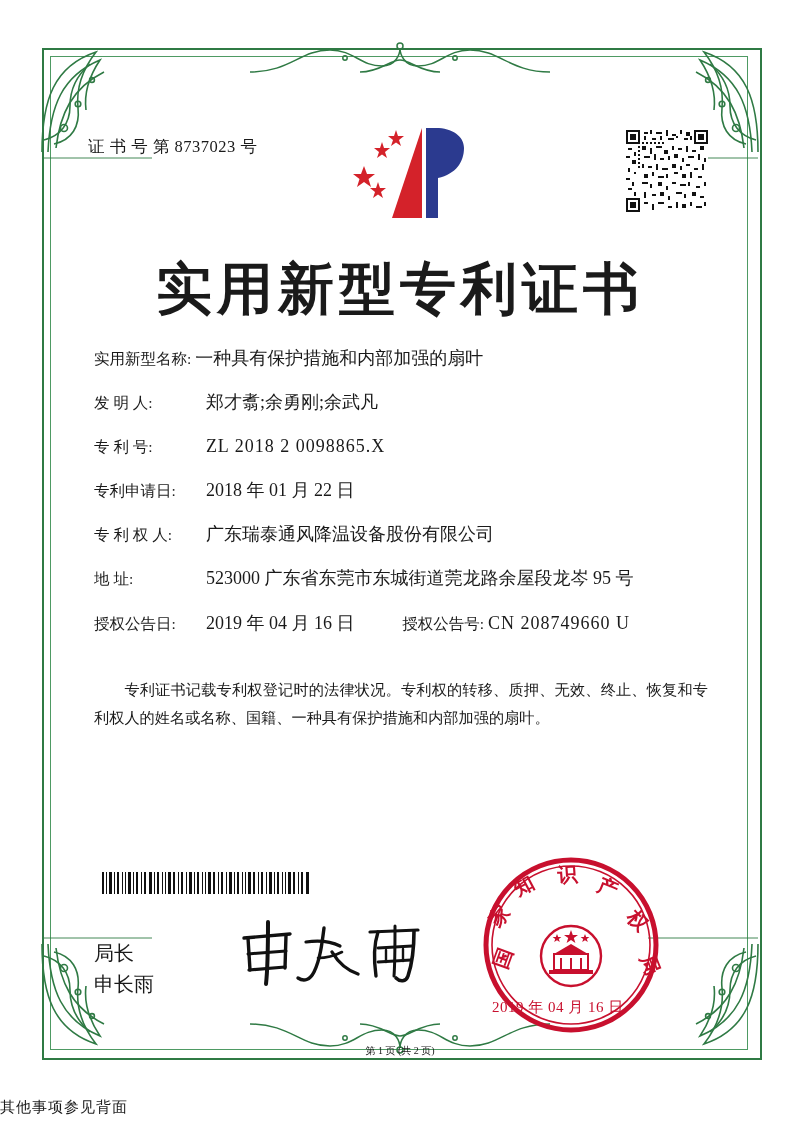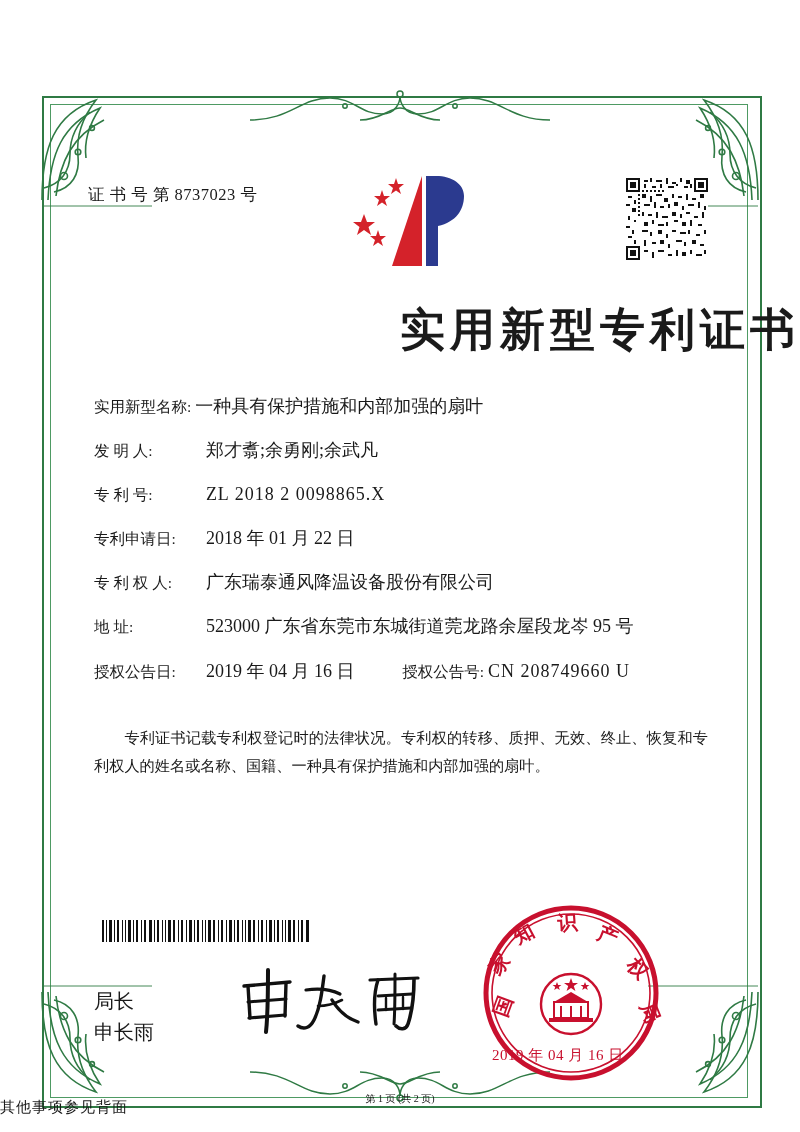--- a/index.html
+++ b/index.html
@@ -15,21 +15,20 @@
     color: #1a1a1a;
     overflow: hidden;
   }
 
   
   .cert {
     position: absolute;
     left: 0; top: 0;
     width: 800px;
     height: 1082px;
-    margin-top: 48px;
   }
   .frame-outer {
     position: absolute;
     left: 42px; top: 48px;
     width: 716px;
     height: 1008px;
     border: 2px solid #2f7a44;
   }
   .frame-inner {
     position: absolute;
@@ -83,22 +82,22 @@
     width: 82px;
     height: 82px;
   }
 
   
   .title {
     position: absolute;
     left: 0;
     top: 252px;
     width: 800px;
-    text-align: right;
-    font-size: 45px;
+    text-align: center;
+    font-size: 56px;
     font-weight: bold;
     letter-spacing: 5px;
     font-family: Liberation Mono, monospace;
   }
 
   
   .fields {
     position: absolute;
     left: 94px;
     top: 348px;

